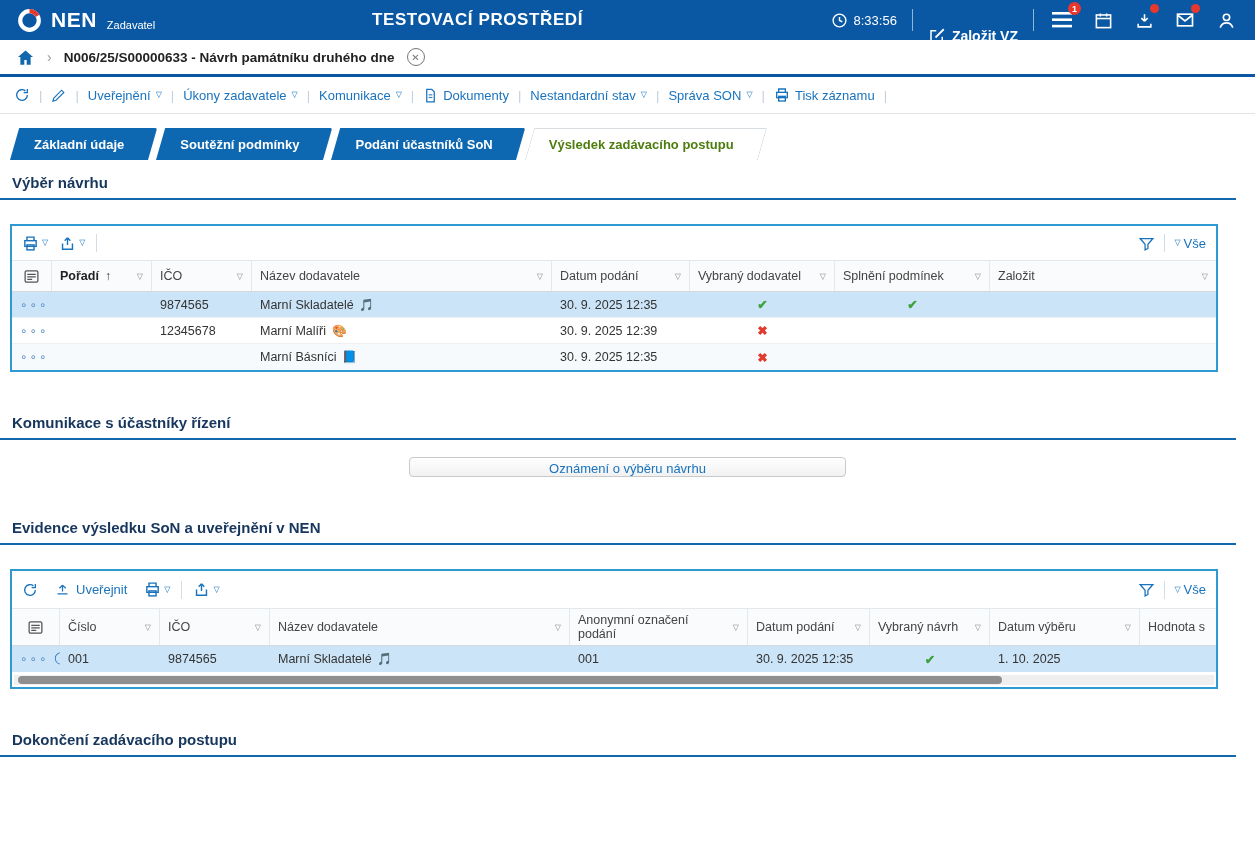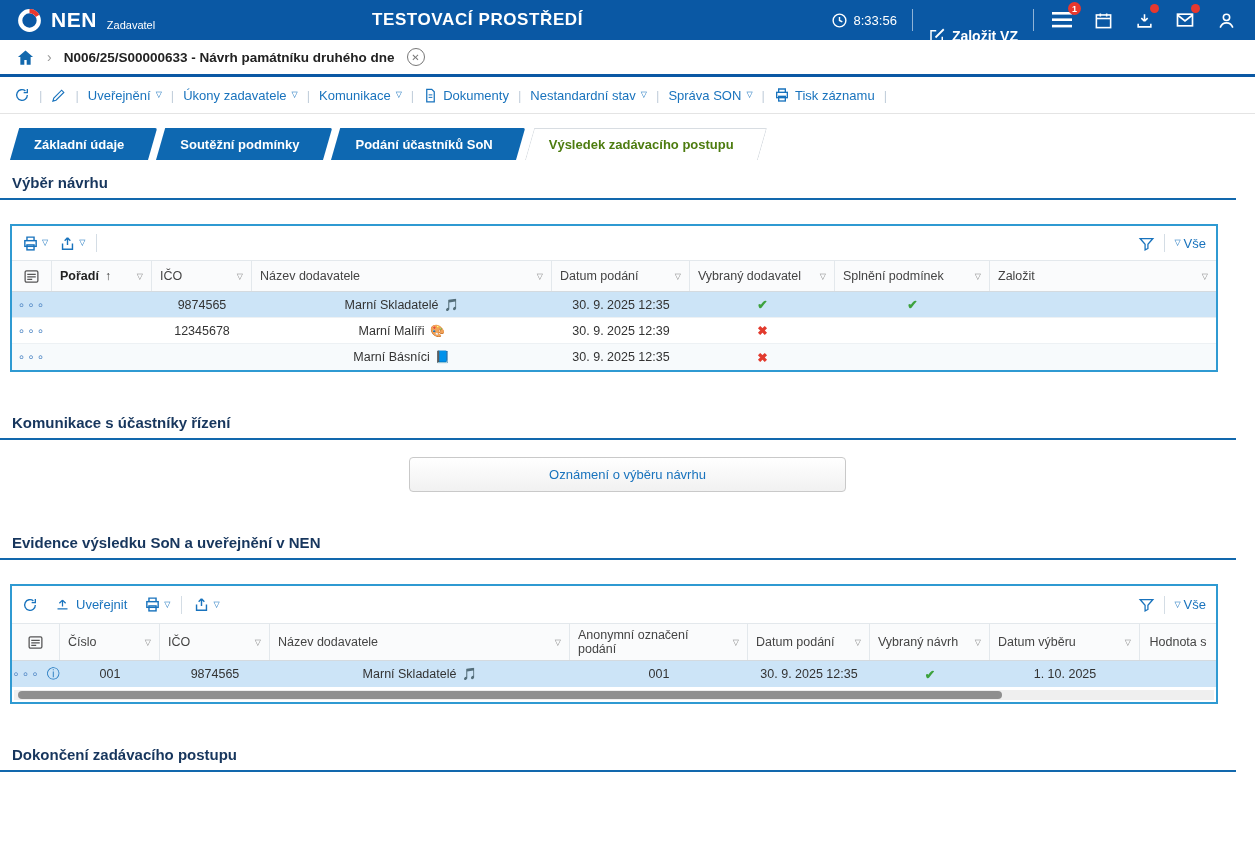--- a/index.html
+++ b/index.html
@@ -58,21 +58,21 @@
   .link-blue { color:#1973bd; cursor:pointer; }
   .btn-outline-red { display:flex; align-items:center; gap:6px; border:1px solid #c9302c; padding:3px 9px; color:#1973bd; cursor:pointer; background:#fff; font-size:13px; }
   .btn-plain { display:flex; align-items:center; gap:6px; padding:3px 6px; color:#1973bd; cursor:pointer; font-size:13px; }
 
   .tbl { width:100%; font-size:12.5px; color:#333; }
   .tr { display:grid; align-items:center; }
   .t1 .tr { grid-template-columns:40px 100px 100px 300px 138px 145px 155px 1fr; }
   .t2 .tr { grid-template-columns:48px 100px 110px 300px 178px 122px 120px 150px 1fr; }
   .tr.th { background:#fafbfc; border-top:1px solid #e3e8ec; border-bottom:1px solid #d4dadf; min-height:32px; color:#444; }
   .t2 .tr.th { min-height:38px; }
-  .cell { padding:0 8px; display:flex; align-items:center; gap:6px; overflow:hidden; white-space:nowrap; height:100%;justify-content:center; }
+  .cell { padding:0 8px; display:flex; align-items:center; gap:6px; overflow:hidden; white-space:nowrap; height:100%; }
   .th .cell { border-right:1px solid #e3e8ec; }
   .th .cell:last-child { border-right:none; }
   .colcaret { margin-left:auto; font-size:8px; color:#8a8a8a; }
   .sort { color:#333; font-size:12px; }
   .wrap { white-space:normal; line-height:1.15; }
   .row { min-height:26px; border-bottom:1px solid #edf1f4; cursor:pointer; }
   .row:last-child { border-bottom:none; }
   .row-sel { background:#cce4f7; }
   .row-alt { background:#f7fafc; }
   .dots { color:#5b8fc9; letter-spacing:2px; font-size:12px; cursor:pointer; }
@@ -80,21 +80,21 @@
   .status-ok { color:#3da23d; font-weight:bold; }
   .status-no { color:#e23b2e; font-weight:bold; }
   .center { justify-content:center; }
   .emoji { color:#3b78c3; font-size:12px; }
   .hd-b { font-weight:bold; color:#222; }
 
   .hscroll { height:10px; background:#efefef; margin:3px 2px 2px 2px; position:relative; }
   .hscroll .thumb { position:absolute; left:4px; top:1px; height:8px; width:82%; background:#8f8f8f; border-radius:4px; cursor:pointer; }
 
   
-  .mid-btn { display:block; margin:17px auto 0; width:437px; height:35px; border:1px solid #c9c9c9; border-radius:4px; background:linear-gradient(#ffffff,#f1f1f1); color:#1973bd; font-size:13px; text-align:center; line-height:21px; cursor:pointer; font-family:inherit; }
+  .mid-btn { display:block; margin:17px auto 0; width:437px; height:20px; border:1px solid #c9c9c9; border-radius:4px; background:linear-gradient(#ffffff,#f1f1f1); color:#1973bd; font-size:13px; text-align:center; line-height:21px; cursor:pointer; font-family:inherit; }
   .green-btn { display:block; margin:16px auto 0; width:437px; height:22px; background:#4caf50; border:none; border-radius:4px; color:#14538c; font-weight:bold; font-size:12.5px; text-align:center; line-height:22px; cursor:pointer; font-family:inherit; }
 
   svg { display:block; }
 </style>
 </head>
 <body>
 
 <div class="page">
 
   <header class="topbar">

